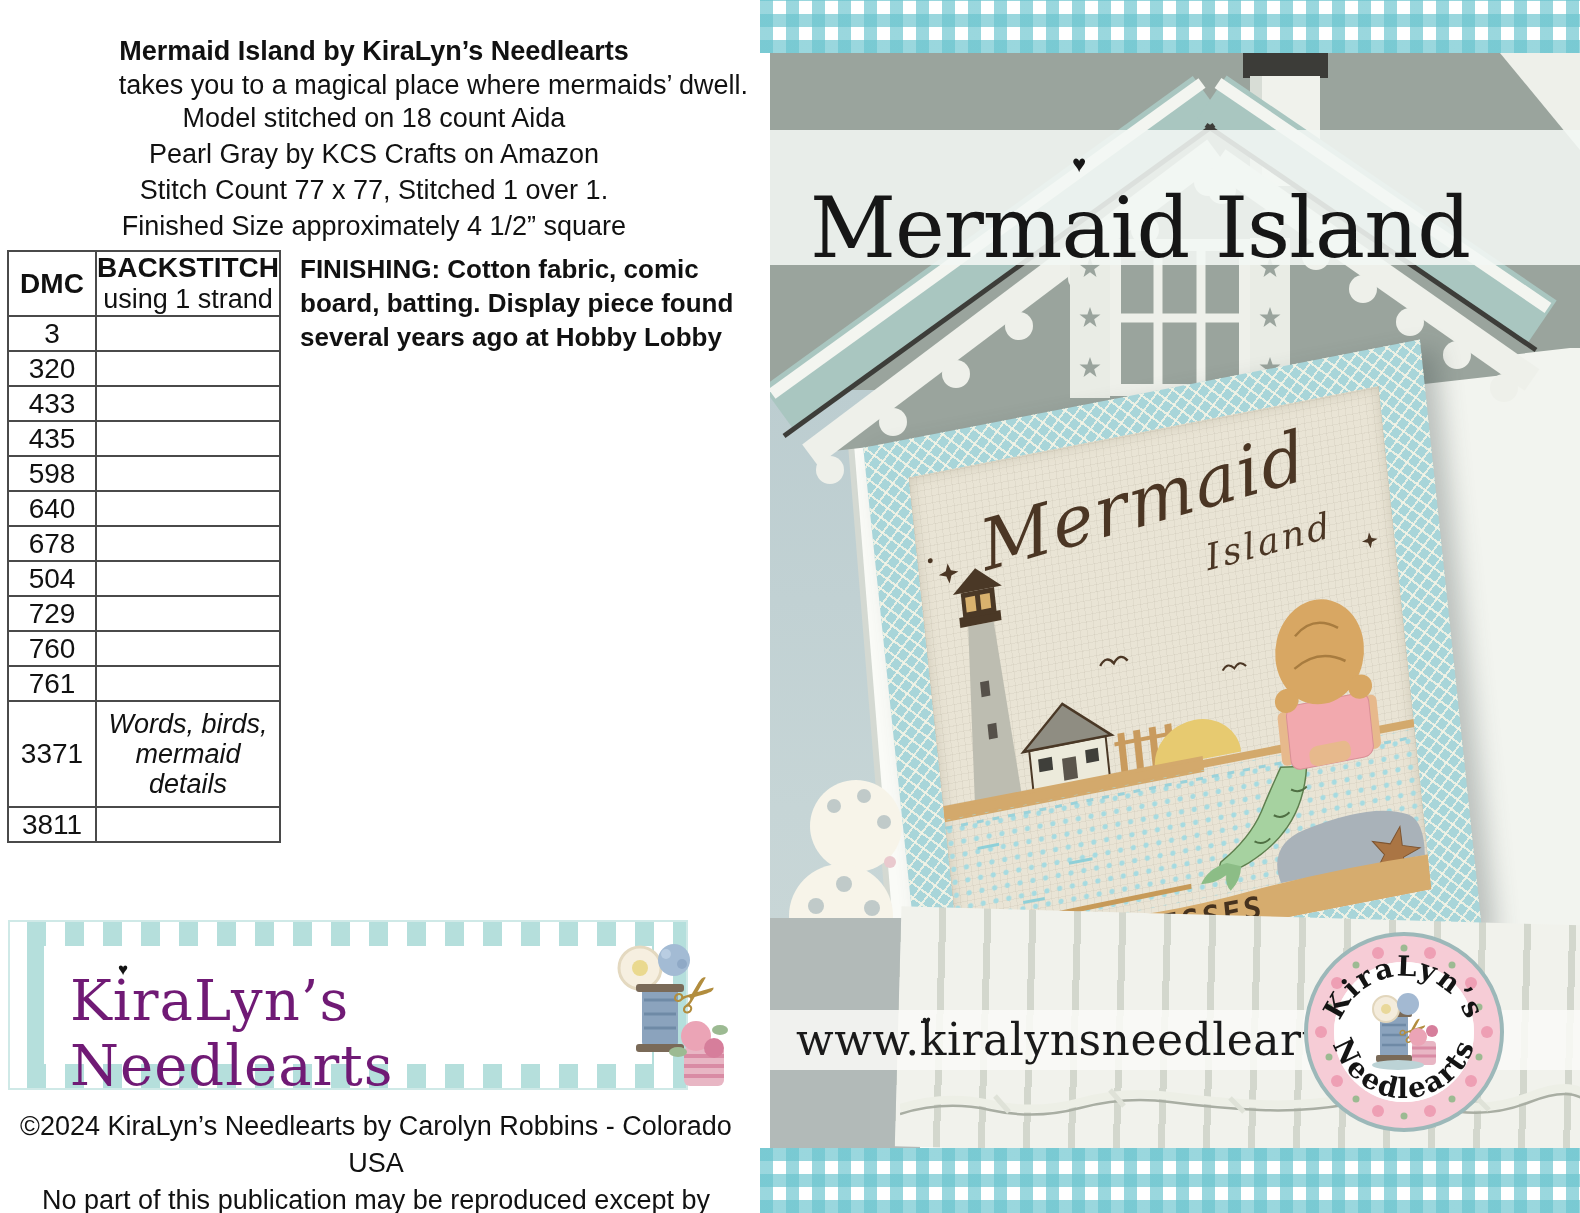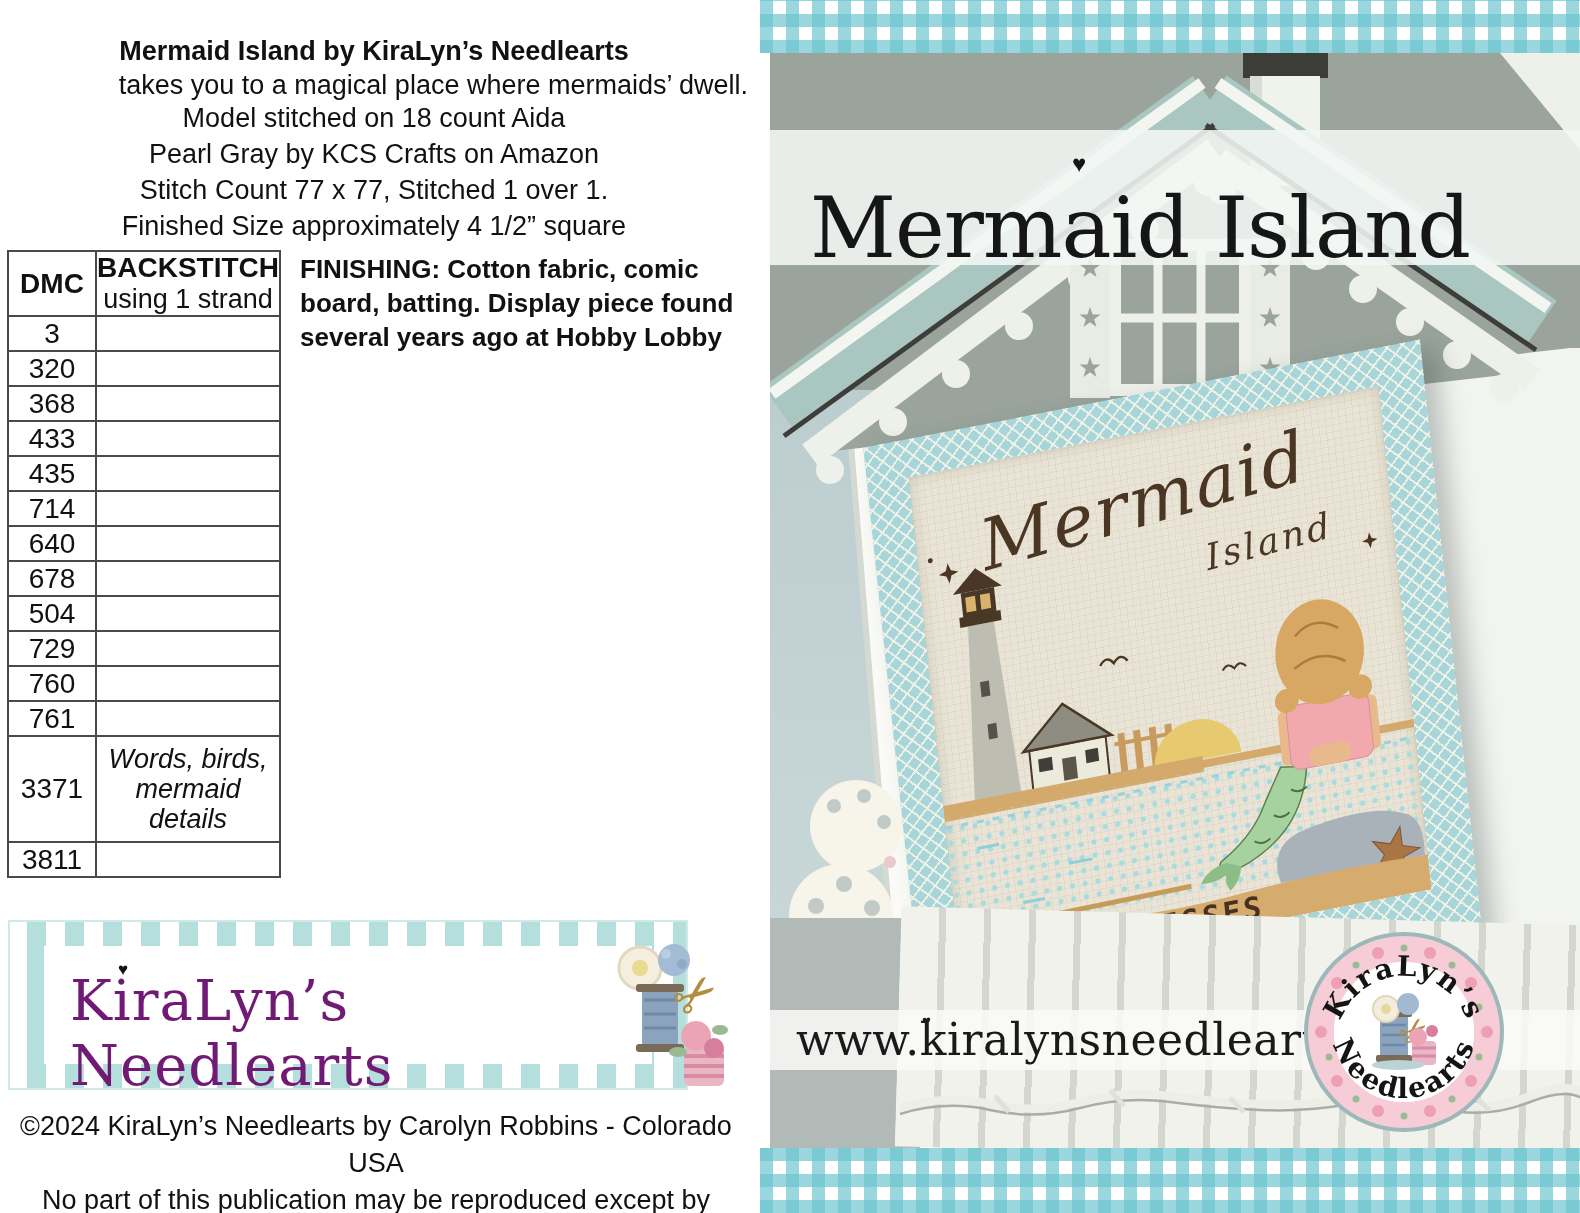--- a/index.html
+++ b/index.html
@@ -114,33 +114,29 @@
     </tr>
     <tr class="floss-row">
           <td class="c1">3</td>
           <td class="c2"></td>
         </tr>
     <tr class="floss-row">
           <td class="c1">320</td>
           <td class="c2"></td>
         </tr>
     <tr class="floss-row">
-          <td class="c1">368</td>
-          <td class="c2"></td>
-        </tr>
-    <tr class="floss-row">
           <td class="c1">433</td>
           <td class="c2"></td>
         </tr>
     <tr class="floss-row">
           <td class="c1">435</td>
           <td class="c2"></td>
         </tr>
     <tr class="floss-row">
-          <td class="c1">714</td>
+          <td class="c1">598</td>
           <td class="c2"></td>
         </tr>
     <tr class="floss-row">
           <td class="c1">640</td>
           <td class="c2"></td>
         </tr>
     <tr class="floss-row">
           <td class="c1">678</td>
           <td class="c2"></td>
         </tr>

